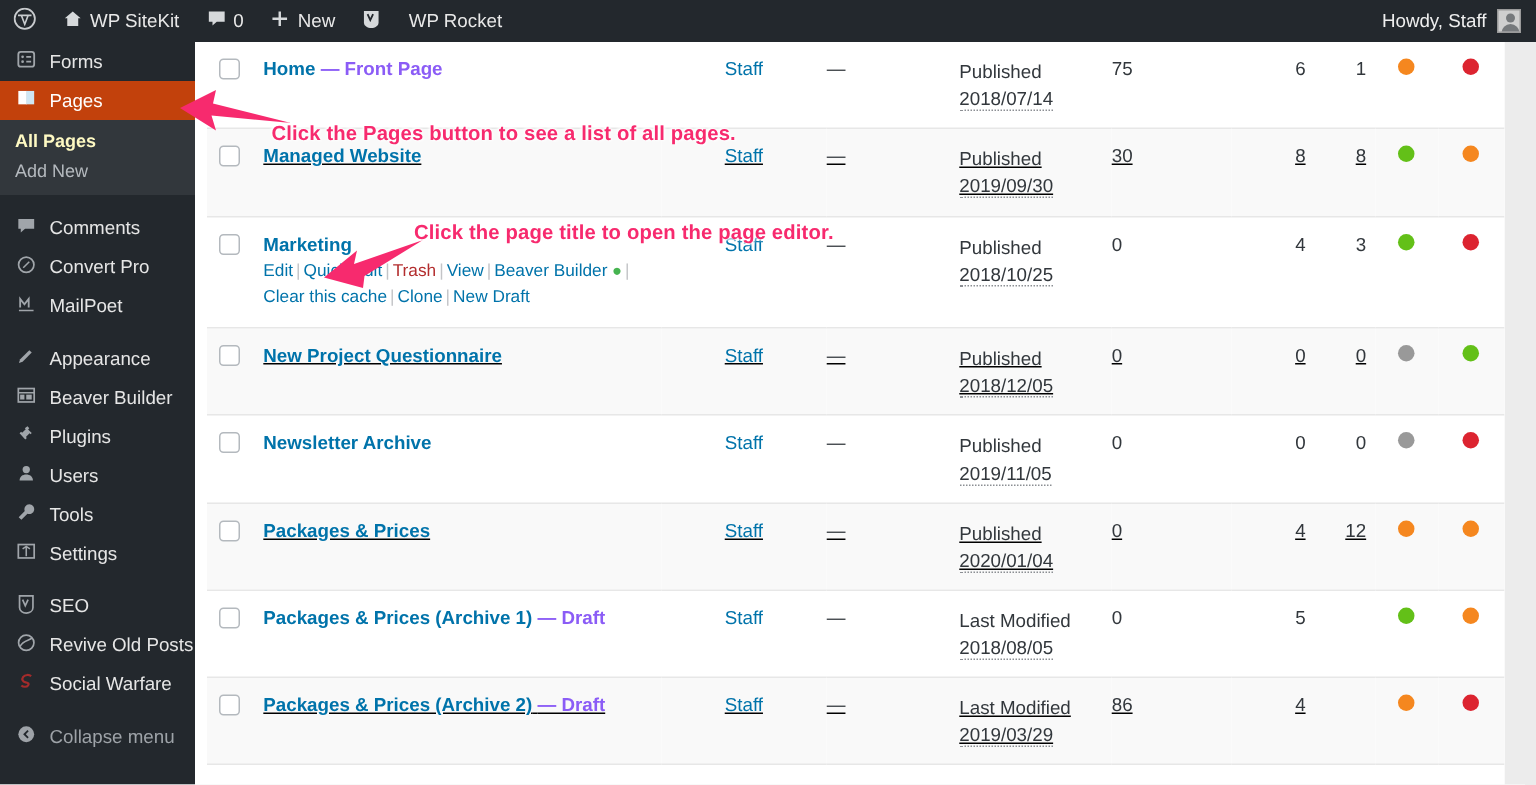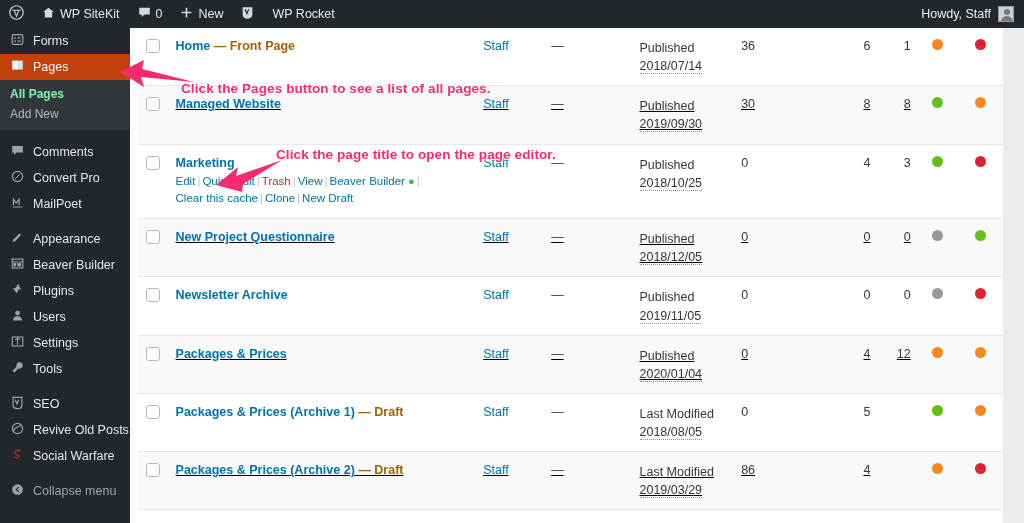--- a/index.html
+++ b/index.html
@@ -46,21 +46,21 @@
     display: flex; align-items: center; gap: 8px;
     height: 26px; padding-left: 9px; color: #e6e6e6; white-space: nowrap;
   }
   .menu-item.current { background: #c2410c; color: #fff; font-weight: normal; text-align: right; }
   .menu-item .mi-ico { width: 16px; text-align: center; font-size: 13px; color: #a0a5aa; flex: 0 0 16px; }
   .menu-item.current .mi-ico { color: #fff; }
   .menu-item.icon-star .mi-ico { color: #e2b325; }
   .menu-item.icon-social .mi-ico { color: #a32b2b; }
   .submenu { background: #32373c; padding: 4px 0 6px 0; }
   .sub-item { height: 20px; padding-left: 10px; font-size: 12px; color: #b4b9be; display: flex; align-items: center; }
-  .sub-item.current { color: #86efac; font-weight: bold; }
+  .sub-item.current { color: #fef9c3; font-weight: bold; }
   .menu-gap { height: 9px; }
   .collapse { color: #9ea3a8; }
   .collapse .mi-ico { color: #9ea3a8; }
 
   
   .content {
     position: absolute; top: 28px; left: 130px; width: 894px; height: 495px;
     background: #ffffff;
   }
   .gutter { position: absolute; left: 0; top: 0; width: 8px; height: 495px; background: #fff; }
@@ -82,21 +82,21 @@
   .c-n2 { width: 45px; text-align: right; }
   .c-n3 { width: 42px; text-align: right; padding-right: 6px !important; }
   .c-d1 { width: 38px; text-align: center; }
   .c-d2 { width: 40px; text-align: center; }
 
   .cb {
     width: 14px; height: 14px; border: 1px solid #b4b9be; border-radius: 3px;
     background: #fff; display: inline-block;
   }
   .ptitle { color: #0073aa; font-weight: bold; font-size: 12.5px; text-decoration: none; }
-  .pstate { color: #a16207; font-weight: bold; font-size: 12.5px; }
+  .pstate { color: #8b5cf6; font-weight: bold; font-size: 12.5px; }
   .author { color: #0073aa; font-size: 12.5px; }
   .datetxt { color: #32373c; font-size: 12.5px; line-height: 1.45; }
   .dateval { border-bottom: 1px dotted #8c8f94; }
   .num { color: #3c434a; font-size: 12.5px; }
   .dot { width: 11px; height: 11px; border-radius: 50%; display: inline-block; }
 
   .row-actions { margin-top: 3px; font-size: 11.5px; line-height: 1.55; color: #8c8f94; }
   .row-actions a { color: #0073aa; text-decoration: none; }
   .row-actions a.trash { color: #b32d2e; }
   .sep { color: #c3c4c7; padding: 0 2px; }
@@ -271,34 +271,34 @@
             <circle cx="8" cy="5" r="3" fill="#a0a5aa"></circle>
             <path d="M2.5 14c0-3.3 2.5-5 5.5-5s5.5 1.7 5.5 5z" fill="#a0a5aa"></path>
           </svg>
       </span>
       <span>Users</span>
     </div>
 
     <div class="menu-item">
       <span class="mi-ico">
         <svg width="13" height="13" viewBox="0 0 16 16">
+            <path d="M10.5 1.5a4 4 0 0 0-3.7 5.5l-5 5 2.2 2.2 5-5A4 4 0 1 0 10.5 1.5z" fill="#a0a5aa"></path>
+          </svg>
+      </span>
+      <span>Tools</span>
+    </div>
+
+    <div class="menu-item">
+      <span class="mi-ico">
+        <svg width="13" height="13" viewBox="0 0 16 16">
             <rect x="1.5" y="2.5" width="13" height="11" fill="none" stroke="#a0a5aa" stroke-width="1.4"></rect>
             <path d="M8 4v8M5 6l3-2 3 2" fill="none" stroke="#a0a5aa" stroke-width="1.3"></path>
           </svg>
       </span>
       <span>Settings</span>
-    </div>
-
-    <div class="menu-item">
-      <span class="mi-ico">
-        <svg width="13" height="13" viewBox="0 0 16 16">
-            <path d="M10.5 1.5a4 4 0 0 0-3.7 5.5l-5 5 2.2 2.2 5-5A4 4 0 1 0 10.5 1.5z" fill="#a0a5aa"></path>
-          </svg>
-      </span>
-      <span>Tools</span>
     </div>
 
     <div class="menu-gap"></div>
 
     <div class="menu-item">
       <span class="mi-ico">
         <svg width="13" height="14" viewBox="0 0 16 17">
             <path d="M2.5 1.5h11V11c0 3-2.8 4.5-5.5 4.5S2.5 14 2.5 11z" fill="none" stroke="#a0a5aa" stroke-width="1.4"></path>
             <path d="M5 4.5l2.2 5 2.3-5" fill="none" stroke="#a0a5aa" stroke-width="1.4"></path>
           </svg>
@@ -347,21 +347,21 @@
         <tbody id="rows">
             <tr>
               <td class="c-cb"><span class="cb"></span></td>
               <td class="c-title"><a class="ptitle">Home</a> <span class="pstate">— Front Page</span></td>
               <td class="c-author"><a class="author">Staff</a></td>
               <td class="c-dash">—</td>
               <td class="c-date">
                 <div class="datetxt">Published</div>
                 <div class="datetxt"><span class="dateval">2018/07/14</span></div>
               </td>
-              <td class="c-num1 num">36</td>
+              <td class="c-num1 num">75</td>
               <td class="c-n2 num">6</td>
               <td class="c-n3 num">1</td>
               <td class="c-d1"><span class="dot" style="background: rgb(245, 135, 31);"></span></td>
               <td class="c-d2"><span class="dot" style="background: rgb(220, 36, 48);"></span></td>
             </tr>
             <tr class="alt">
               <td class="c-cb"><span class="cb"></span></td>
               <td class="c-title"><a class="ptitle">Managed Website</a></td>
               <td class="c-author"><a class="author">Staff</a></td>
               <td class="c-dash">—</td>

